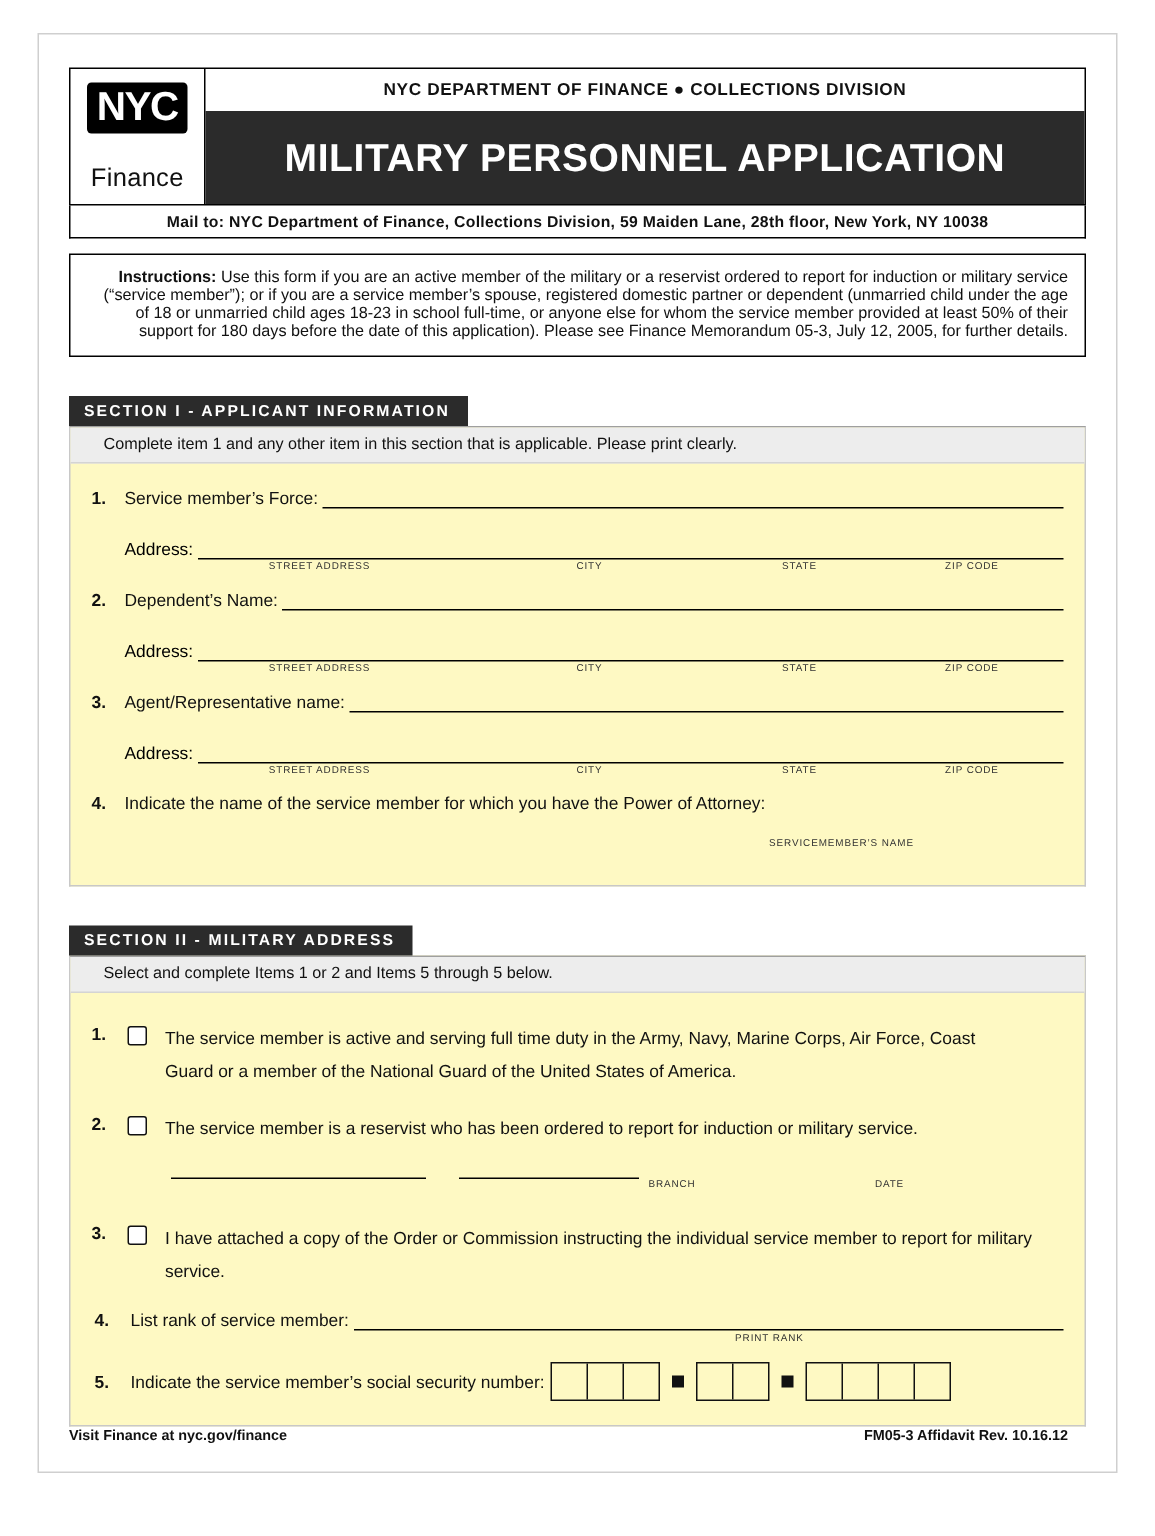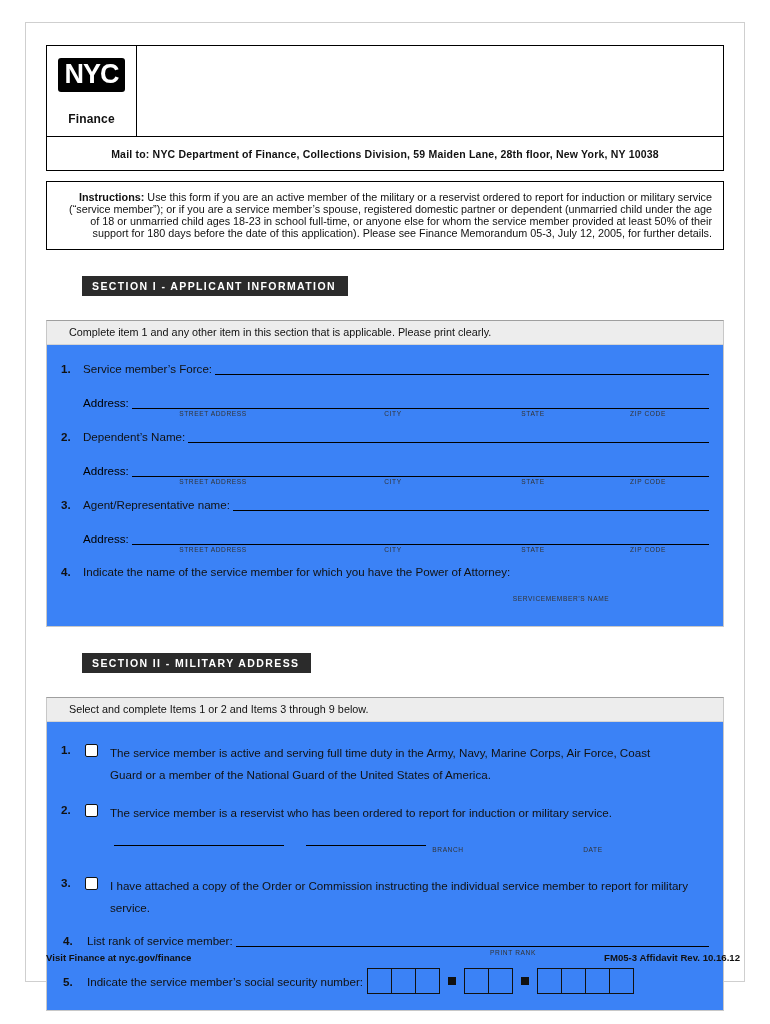--- a/index.html
+++ b/index.html
@@ -56,22 +56,22 @@
     color: #fff;
     font-family: "Liberation Sans", sans-serif;
     font-weight: bold;
     font-size: 27px;
     letter-spacing: -1px;
     line-height: 27px;
     padding: 3px 6px 4px 6px;
     border-radius: 3px;
   }
   .fin-mark {
-    font-size: 12px;
-    font-weight: bold;
+    font-size: 17px;
+    font-weight: normal;
     color: #111;
     margin-top: 20px;
     letter-spacing: 0.2px;
   }
   .hdr-right {
     flex: 1;
     display: flex;
     flex-direction: column;
   }
   .hdr-top {
@@ -93,21 +93,21 @@
     justify-content: center;
     font-size: 26px;
     font-weight: bold;
     letter-spacing: 0.4px;
   }
   .mailto {
     border-left: 1px solid #000;
     border-right: 1px solid #000;
     border-bottom: 1px solid #000;
     box-sizing: border-box;
-    height: 34px;
+    height: 22px;
     display: flex;
     align-items: center;
     justify-content: center;
     font-size: 10.5px;
     font-weight: bold;
     color: #111;
     letter-spacing: 0.2px;
     text-align: center;
   }
 
@@ -126,29 +126,27 @@
 
   
   .sec-title {
     display: inline-block;
     background: #2b2b2b;
     color: #fff;
     font-size: 10.5px;
     font-weight: bold;
     letter-spacing: 1.4px;
     padding: 4px 12px 4px 10px;
-    margin-left: 36px;
   }
   .sec-wrap { margin-top: 26px; }
   .sec-body {
     border: 1px solid #c8c8c8;
     border-top: 1px solid #9f9f9f;
     box-sizing: border-box;
-    background: #3b82f6;
-    margin-top: 24px;
+    background: #fef9c3;
   }
   .sec-sub {
     background: #ededed;
     border-bottom: 1px solid #d4d4d4;
     font-size: 10.8px;
     color: #111;
     padding: 5px 10px 6px 22px;
   }
   .sec-inner { padding: 16px 14px 12px 14px; }
 
@@ -223,40 +221,44 @@
   .ssn-sq {
     width: 8px; height: 8px;
     background: #111;
     margin: 0 8px;
   }
 
   
   .footer {
     position: absolute;
     left: 20px;
-    right: 4px;
+    right: 32px;
     bottom: 18px;
     display: flex;
     justify-content: space-between;
     font-size: 9.6px;
     font-weight: bold;
     color: #111;
   }
 </style>
 </head>
 <body>
 
 <div class="page">
   <div class="sheet">
     <div class="inner">
 
       <div class="hdr">
         <div class="hdr-logo">
           <div class="nyc-mark">NYC</div>
           <div class="fin-mark">Finance</div>
+        </div>
+        <div class="hdr-right">
+          <div class="hdr-top">NYC DEPARTMENT OF FINANCE  ●  COLLECTIONS DIVISION</div>
+          <div class="hdr-band">MILITARY PERSONNEL APPLICATION</div>
         </div>
       </div>
       <div class="mailto">Mail to: NYC Department of Finance, Collections Division, 59 Maiden Lane, 28th floor, New York, NY 10038</div>
 
       <div class="instr">
         <b>Instructions:</b><span> Use this form if you are an active member of the military or a reservist ordered to report for induction or military service (“service member”); or if you are a service member’s spouse, registered domestic partner or dependent (unmarried child under the age of 18 or unmarried child ages 18-23 in school full-time, or anyone else for whom the service member provided at least 50% of their support for 180 days before the date of this application).  Please see Finance Memorandum 05-3, July 12, 2005, for further details.</span>
       </div>
 
       <div class="sec-wrap">
         <div class="sec-title">SECTION  I - APPLICANT INFORMATION</div>
@@ -328,21 +330,21 @@
               <span style="width:140px">SERVICEMEMBER’S NAME</span>
             </div>
 
           </div>
         </div>
       </div>
 
       <div class="sec-wrap">
         <div class="sec-title">SECTION  II - MILITARY ADDRESS</div>
         <div class="sec-body">
-          <div class="sec-sub">Select and complete Items 1 or 2 and Items 3 through 9 below.</div>
+          <div class="sec-sub">Select and complete Items 1 or 2 and Items 5 through 5 below.</div>
           <div class="sec-inner" style="padding-top:20px;padding-left:14px;padding-right:14px;padding-bottom:14px;">
 
             <div class="mrow">
               <div class="mnum">1.</div>
               <div class="chk"></div>
               <div class="mtxt" style="max-width:565px">The service member is active and serving full time duty in the Army, Navy, Marine Corps, Air Force, Coast Guard or a member of the National Guard of the United States of America.</div>
             </div>
 
             <div class="mrow" style="margin-bottom:8px">
               <div class="mnum">2.</div>

